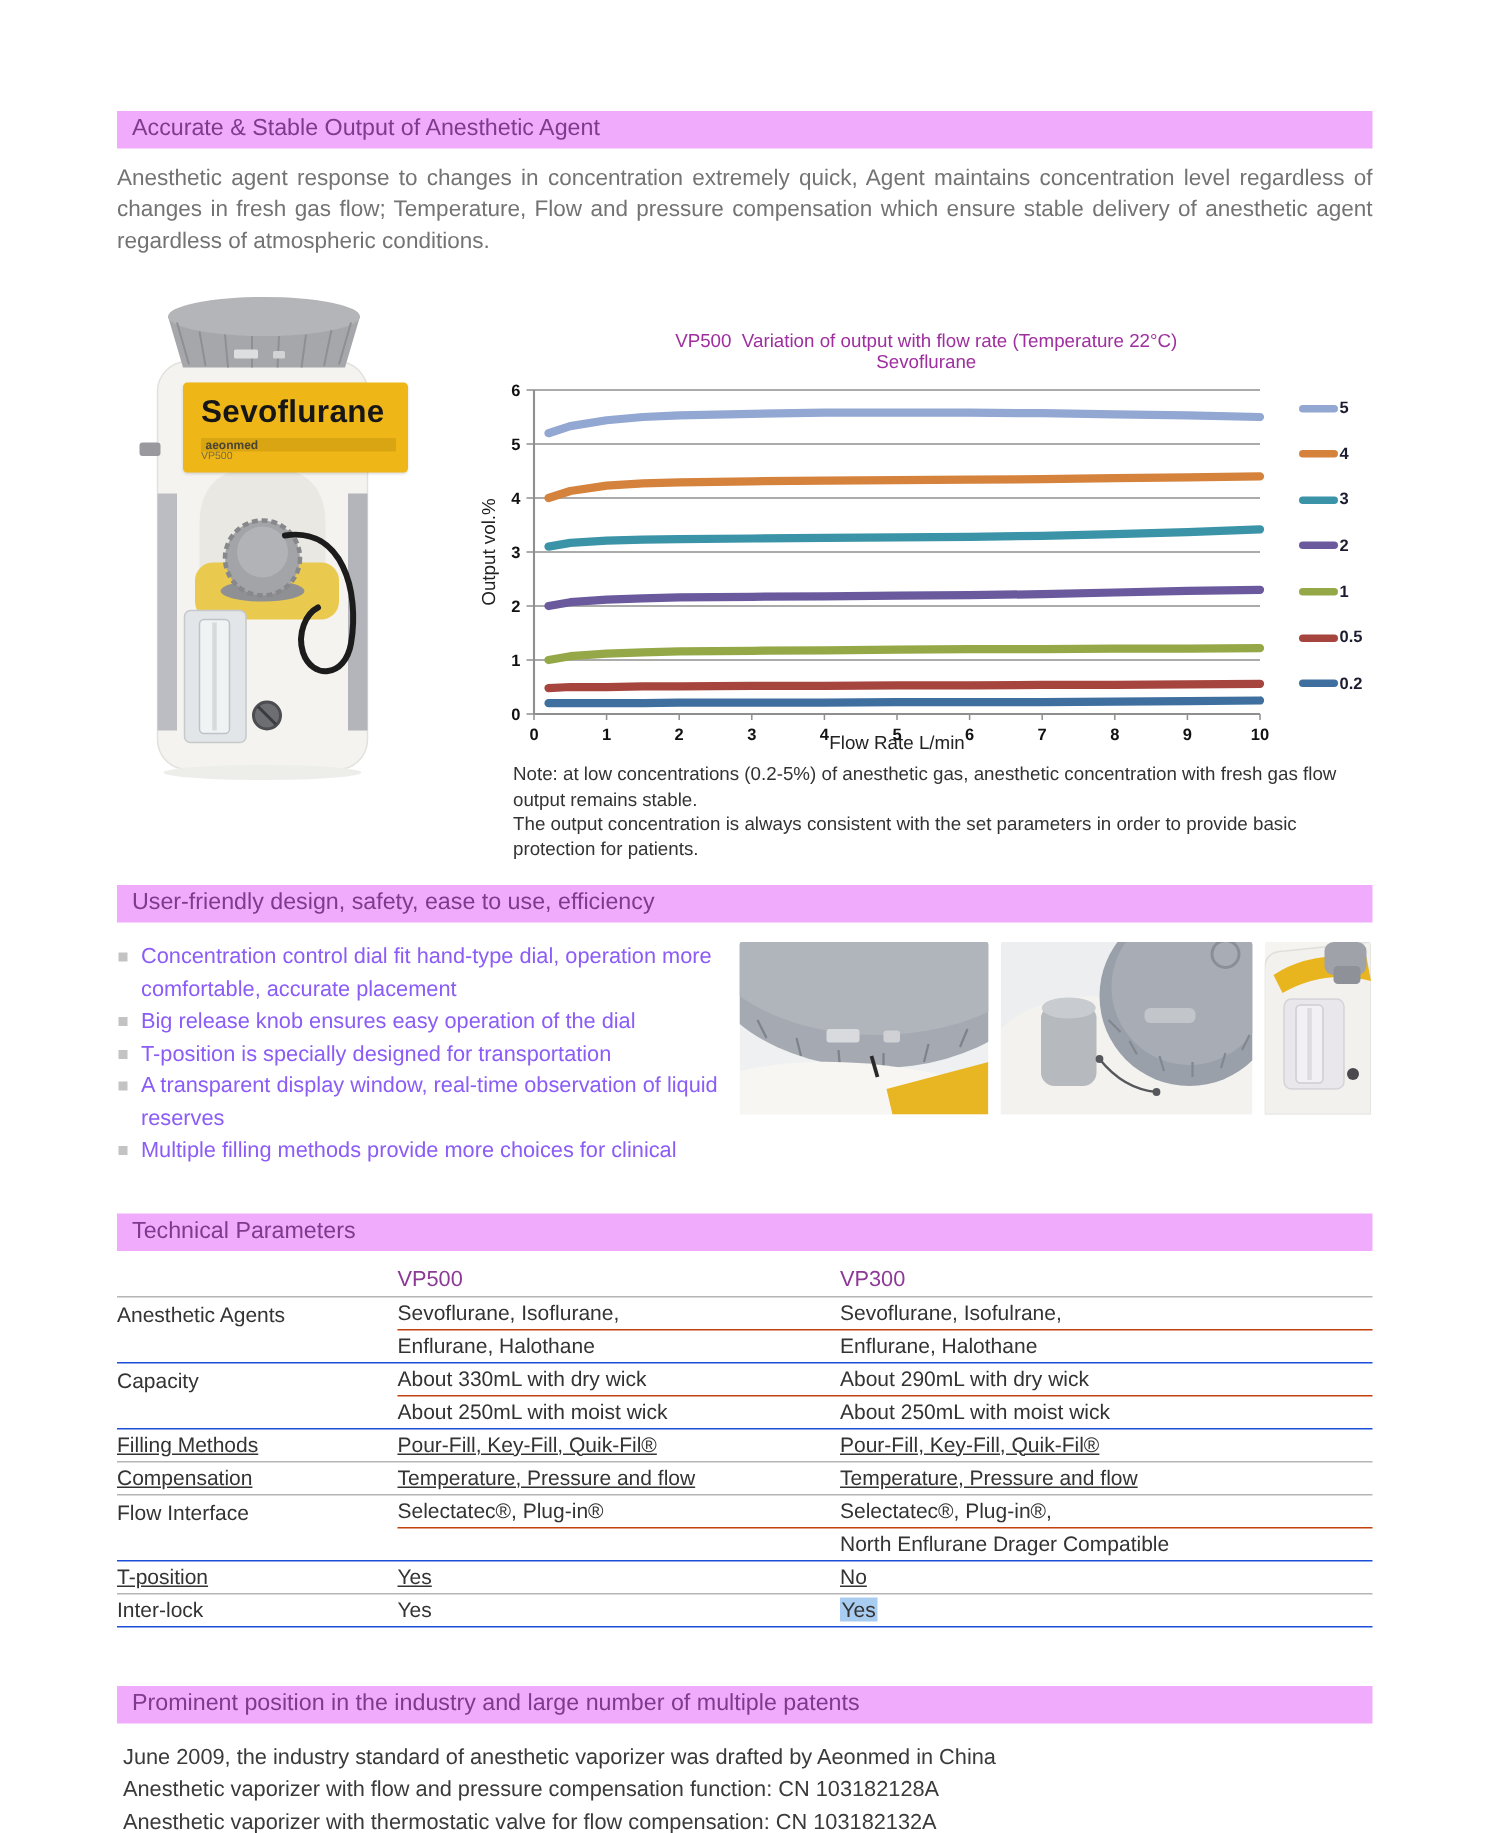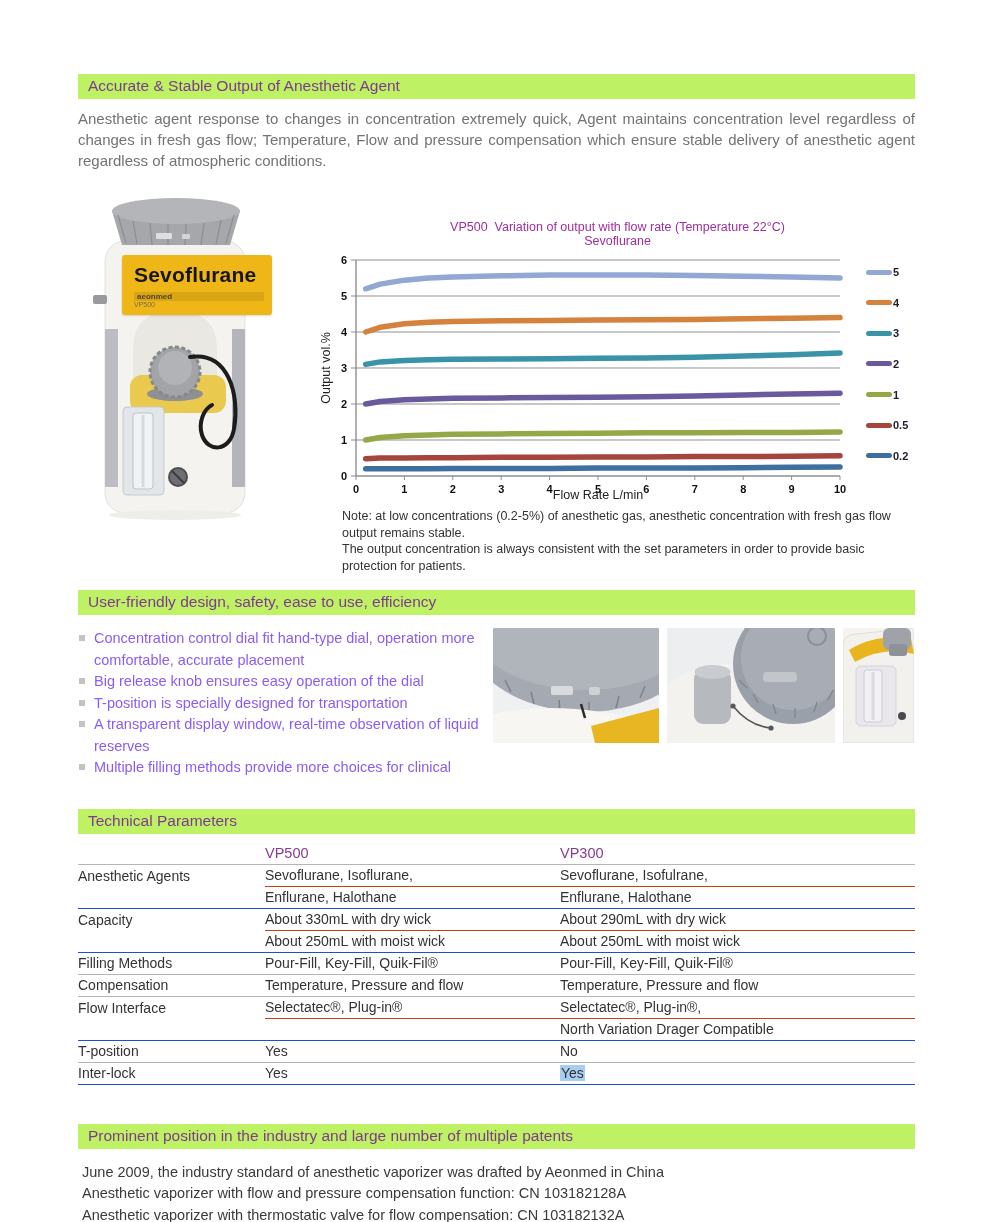--- a/index.html
+++ b/index.html
@@ -1,20 +1,20 @@
 <!DOCTYPE html>
 <html><head>
 <meta charset="utf-8">
 <style>
   * { margin:0; padding:0; box-sizing:border-box; }
   body { background:#ffffff; font-family:"Liberation Sans","DejaVu Sans",sans-serif; }
   .page { position:relative; width:1000px; height:1222px; margin:0 auto; background:#fff; overflow:hidden; }
   .content { padding:74px 85px 0 78px; }
 
-  .sec-header { background:#bef264; color:#7d3a8e; font-size:15.5px; font-weight:500;
+  .sec-header { background:#f0abfc; color:#7d3a8e; font-size:15.5px; font-weight:500;
                 padding:3px 0 4px 10px; }
 
   .intro-para { margin-top:9px; font-size:15px; line-height:21px; color:#737373; text-align:justify; }
 
   
   .row1 { display:flex; margin-top:18px; }
   .product-col { width:242px; flex:0 0 242px; position:relative; }
   .label-overlay { position:absolute; left:44px; top:66px; width:150px; height:60px;
                    background:#efb617; border-radius:3px; padding:8px 8px 0 12px; box-shadow:0 1px 2px rgba(0,0,0,.15); }
   .label-overlay .big { font-size:21px; font-weight:bold; color:#161616; letter-spacing:.2px; }
@@ -43,21 +43,21 @@
   .photos { flex:1; display:flex; gap:8px; margin-left:10px; align-items:flex-start; }
   .photo { border-radius:2px; overflow:hidden; }
 
   
   .sec3 { margin-top:30px; }
   .ttable { margin-top:9px; width:100%; font-size:14px; color:#333; }
   .trow { display:grid; grid-template-columns:187px 295px 1fr; min-height:20.5px; align-items:end; }
   .trow > div { padding:1px 0 2px 0; line-height:18px; }
   .thead-cell { color:#8c3a96; font-size:14.5px; }
   .b-head  { border-bottom:1px solid #b5b5b5; }
-  .b-minor { border-bottom:1px solid #b5b5b5; }
+  .b-minor { border-bottom:1px solid #b5b5b5;text-decoration:underline; }
   .b-major { border-bottom:1px solid #1d4ed8; }
   .r-partial .c2, .r-partial .c3 { border-bottom:1px solid #c2410c; }
   .hl { background:#a9cdf0; padding:0 1px; }
 
   
   .sec4 { margin-top:39px; }
   .patent-lines { margin-top:13px; padding-left:4px; }
   .patent-line { font-size:14.5px; line-height:21.5px; color:#3a3a3a; }
 </style>
 </head>
@@ -326,21 +326,21 @@
         <div class="c3">Temperature, Pressure and flow</div>
       </div>
       <div class="trow r-partial">
         <div class="c1">Flow Interface</div>
         <div class="c2">Selectatec®, Plug-in®</div>
         <div class="c3">Selectatec®, Plug-in®,</div>
       </div>
       <div class="trow b-major">
         <div class="c1"></div>
         <div class="c2"></div>
-        <div class="c3">North Variation Drager Compatible</div>
+        <div class="c3">North Enflurane Drager Compatible</div>
       </div>
       <div class="trow b-minor">
         <div class="c1">T-position</div>
         <div class="c2">Yes</div>
         <div class="c3">No</div>
       </div>
       <div class="trow b-major">
         <div class="c1">Inter-lock</div>
         <div class="c2">Yes</div>
         <div class="c3"><span class="hl">Yes</span></div>

